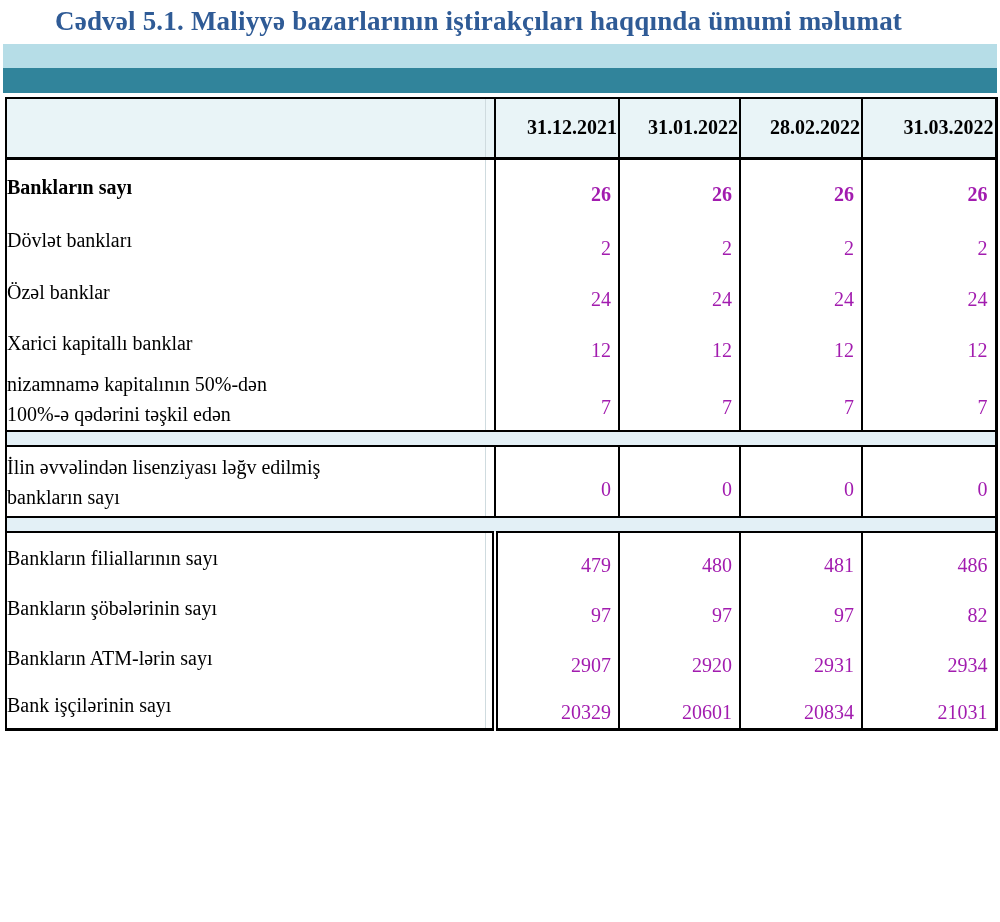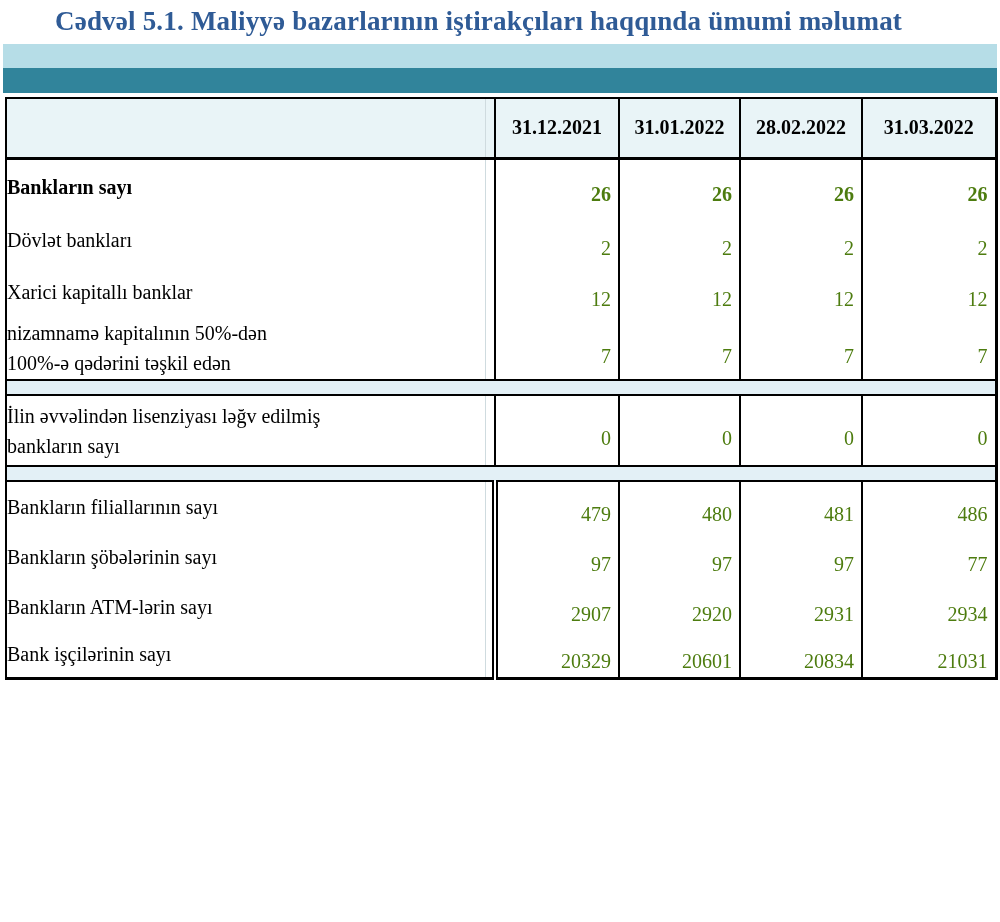--- a/index.html
+++ b/index.html
@@ -36,21 +36,21 @@
   col.c-v3 { width: 122px; }
   col.c-v4 { width: 134px; }
 
   th.corner, th.date {
     background-color: #E9F4F7;
     border-bottom: 3px solid #000;
     font-size: 20px;
     font-weight: bold;
     vertical-align: middle;
   }
-  th.date { border-left: 2px solid #000; text-align: center; }
+  th.date { border-left: 2px solid #000; text-align: right; }
 
   
   th.corner, td.lbl {
     background-image: linear-gradient(to right,
       transparent 478px, #cfdbdf 478px, #cfdbdf 479px, transparent 479px);
     margin-left: 36px;
   }
 
   td.lbl {
     font-size: 20px;
@@ -59,21 +59,21 @@
     line-height: 1.5;
     padding: 0 4px 0 0;
     color: #000;
   }
   td.val {
     border-left: 2px solid #000;
     font-size: 20px;
     text-align: right;
     vertical-align: middle;
     padding: 16px 7px 0 0;
-    color: #4d7c0f;
+    color: #a21caf;
   }
   .ind0 { padding-left: 39px; }
   .ind1 { padding-left: 97px; }
   .ind2 { padding-left: 137px; }
   .ind2d { padding-left: 140px; }
   .bold { font-weight: bold; }
 
   tbody.sep td {
     background: #E3F0F6;
     border-top: 2px solid #000;
@@ -118,20 +118,27 @@
       <td class="val bold">26</td>
     </tr>
     <tr style="height:52px">
       <td class="lbl ind1">Dövlət bankları</td>
       <td class="val">2</td>
       <td class="val">2</td>
       <td class="val">2</td>
       <td class="val">2</td>
     </tr>
     <tr style="height:51px">
+      <td class="lbl ind1">Özəl banklar</td>
+      <td class="val">24</td>
+      <td class="val">24</td>
+      <td class="val">24</td>
+      <td class="val">24</td>
+    </tr>
+    <tr style="height:51px">
       <td class="lbl ind1">Xarici kapitallı banklar</td>
       <td class="val">12</td>
       <td class="val">12</td>
       <td class="val">12</td>
       <td class="val">12</td>
     </tr>
     <tr style="height:63px">
       <td class="lbl ind2">nizamnamə kapitalının 50%-dən
 100%-ə qədərini təşkil edən</td>
       <td class="val">7</td>
@@ -170,21 +177,21 @@
       <td class="val thickleft">479</td>
       <td class="val">480</td>
       <td class="val">481</td>
       <td class="val">486</td>
     </tr>
     <tr style="height:51px">
       <td class="lbl ind1">Bankların şöbələrinin sayı</td>
       <td class="val thickleft">97</td>
       <td class="val">97</td>
       <td class="val">97</td>
-      <td class="val">77</td>
+      <td class="val">82</td>
     </tr>
     <tr style="height:49px">
       <td class="lbl ind1">Bankların ATM-lərin sayı</td>
       <td class="val thickleft">2907</td>
       <td class="val">2920</td>
       <td class="val">2931</td>
       <td class="val">2934</td>
     </tr>
     <tr style="height:47px">
       <td class="lbl ind1">Bank işçilərinin sayı</td>

